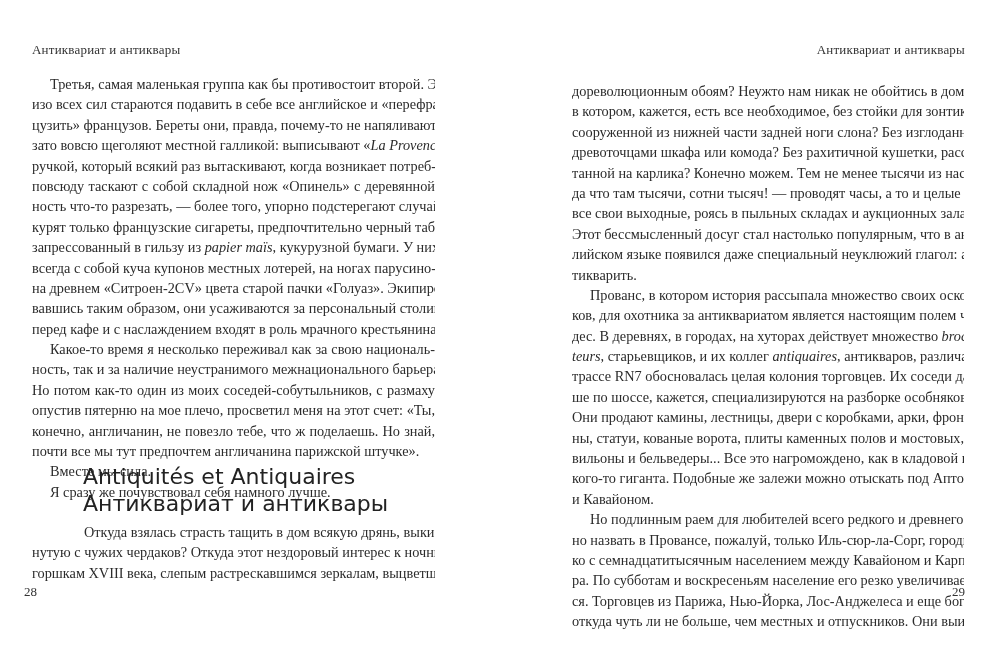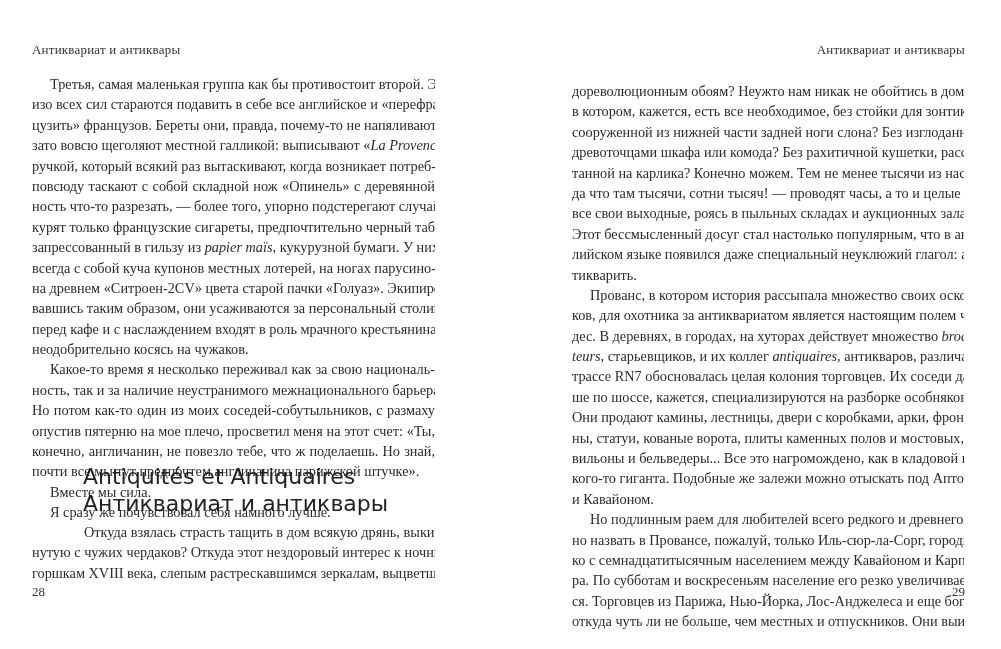--- a/index.html
+++ b/index.html
@@ -44,21 +44,21 @@
       font-family: "DejaVu Sans", "Liberation Sans", sans-serif;
       font-size: 22px; line-height: 27px; color: #222;
       font-weight: normal;
     }
     .heading .h-line { display: block; white-space: nowrap; }
     .after-heading { position: absolute; left: 32px; top: 522px; width: 403px;
       font-size: 14.3px; line-height: 20.4px; }
     .folio {
       position: absolute; top: 584px; font-size: 13px; color: #333;
     }
-    .page.left .folio { left: 32px; }
+    .page.left .folio { left: 24px; }
     .page.right .folio { right: 36px; }
   </style>
 </head>
 <body>
 
 <div class="spread">
 
   <div class="page left">
     <div class="running-head">Антиквариат и антиквары</div>
     <div class="body-text" id="left-body">
@@ -68,21 +68,20 @@
         <span class="line"><span>зато вовсю щеголяют местной галликой: выписывают «</span><span class="it">La Provence</span></span>
         <span class="line">ручкой, который всякий раз вытаскивают, когда возникает потреб-</span>
         <span class="line">повсюду таскают с собой складной нож «Опинель» с деревянной</span>
         <span class="line">ность что-то разрезать, — более того, упорно подстерегают случай;</span>
         <span class="line">курят только французские сигареты, предпочтительно черный табак,</span>
         <span class="line"><span>запрессованный в гильзу из </span><span class="it">papier maïs</span><span>, кукурузной бумаги. У них</span></span>
         <span class="line">всегда с собой куча купонов местных лотерей, на ногах парусино-</span>
         <span class="line">на древнем «Ситроен-2CV» цвета старой пачки «Голуаз». Экипиро-</span>
         <span class="line">вавшись таким образом, они усаживаются за персональный столик</span>
         <span class="line">перед кафе и с наслаждением входят в роль мрачного крестьянина,</span>
-        <span class="line last">неодобрительно косясь на чужаков.</span>
         <span class="line indent">Какое-то время я несколько переживал как за свою националь-</span>
         <span class="line">ность, так и за наличие неустранимого межнационального барьера.</span>
         <span class="line">Но потом как-то один из моих соседей-собутыльников, с размаху</span>
         <span class="line">опустив пятерню на мое плечо, просветил меня на этот счет: «Ты,</span>
         <span class="line">конечно, англичанин, не повезло тебе, что ж поделаешь. Но знай,</span>
         <span class="line last">почти все мы тут предпочтем англичанина парижской штучке».</span>
         <span class="line indent last">Вместе мы сила.</span>
         <span class="line indent last">Я сразу же почувствовал себя намного лучше.</span>
       </div>
     <div class="heading">

